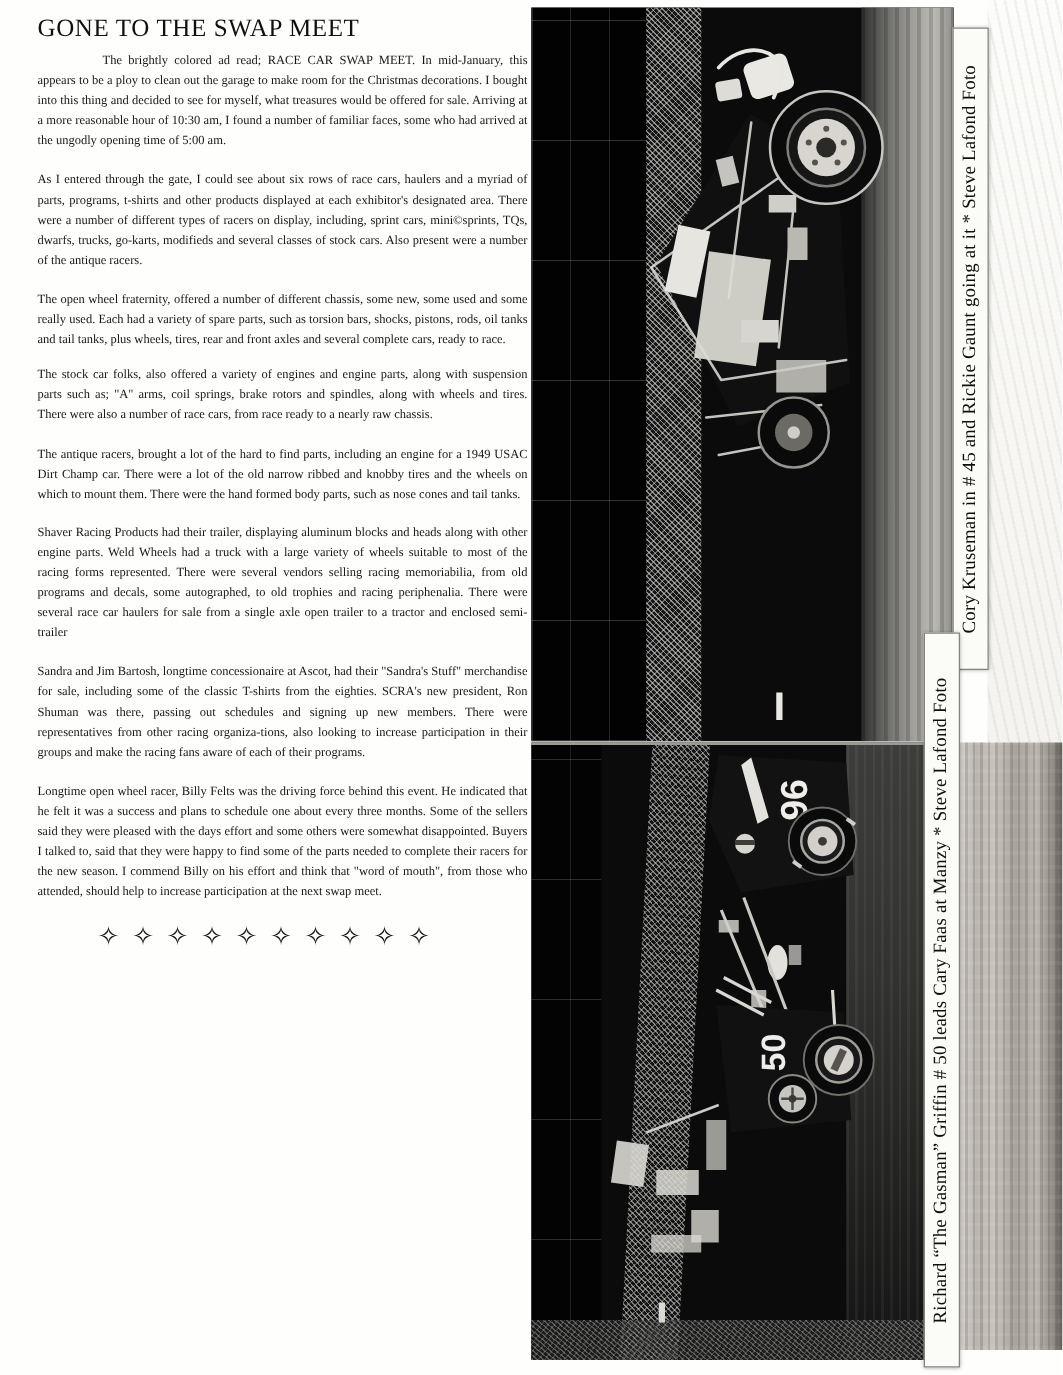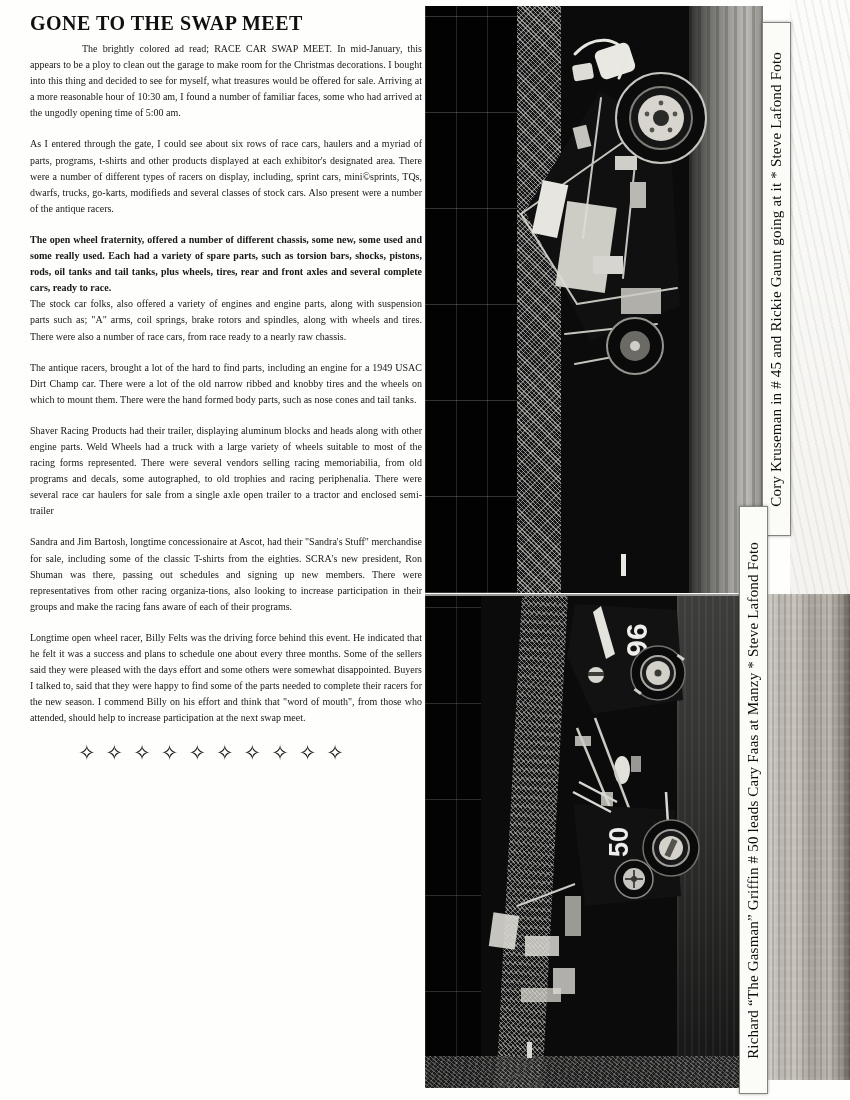--- a/index.html
+++ b/index.html
@@ -2,24 +2,24 @@
 <html><head>
 <meta charset="utf-8">
 <style>
   html,body{margin:0;padding:0;}
   body{width:850px;height:1100px;background:#fff;overflow:hidden;position:relative;
        font-family:"Liberation Serif",serif;}
   .page{position:absolute;inset:0;background:#fefefd;}
 
   
   .article{position:absolute;left:30px;top:12px;width:392px;color:#161616;}
-  .article h1{font-size:20px;font-weight:bold;letter-spacing:.5px;margin:0 0 6px 0;color:#101010;}
+  .article h1{font-size:20px;font-weight:normal;letter-spacing:.5px;margin:0 0 6px 0;color:#101010;}
   .article p{margin:0 0 15px 0;font-size:10px;line-height:16.1px;text-align:justify;}
   .article p.indent{text-indent:52px;}
-  .article p.tight{margin-bottom:0;font-weight:bold;}
+  .article p.tight{margin-bottom:12px;}
   .ornaments{margin:6px 0 0 48px;font-family:"DejaVu Sans",sans-serif;font-size:21px;
              letter-spacing:10px;color:#141414;white-space:nowrap;}
 
   
   .photo{position:absolute;overflow:hidden;background:#0b0b0b;}
   .photo-top{left:425px;top:6px;width:338px;height:587px;}
   .photo-bottom{left:425px;top:594px;width:314px;height:492px;border-top:2px solid #9a9a96;}
   .photo svg{position:absolute;left:0;top:0;z-index:5;}
 
   .fence{position:absolute;left:0;top:0;bottom:0;width:92px;background:#020202;

